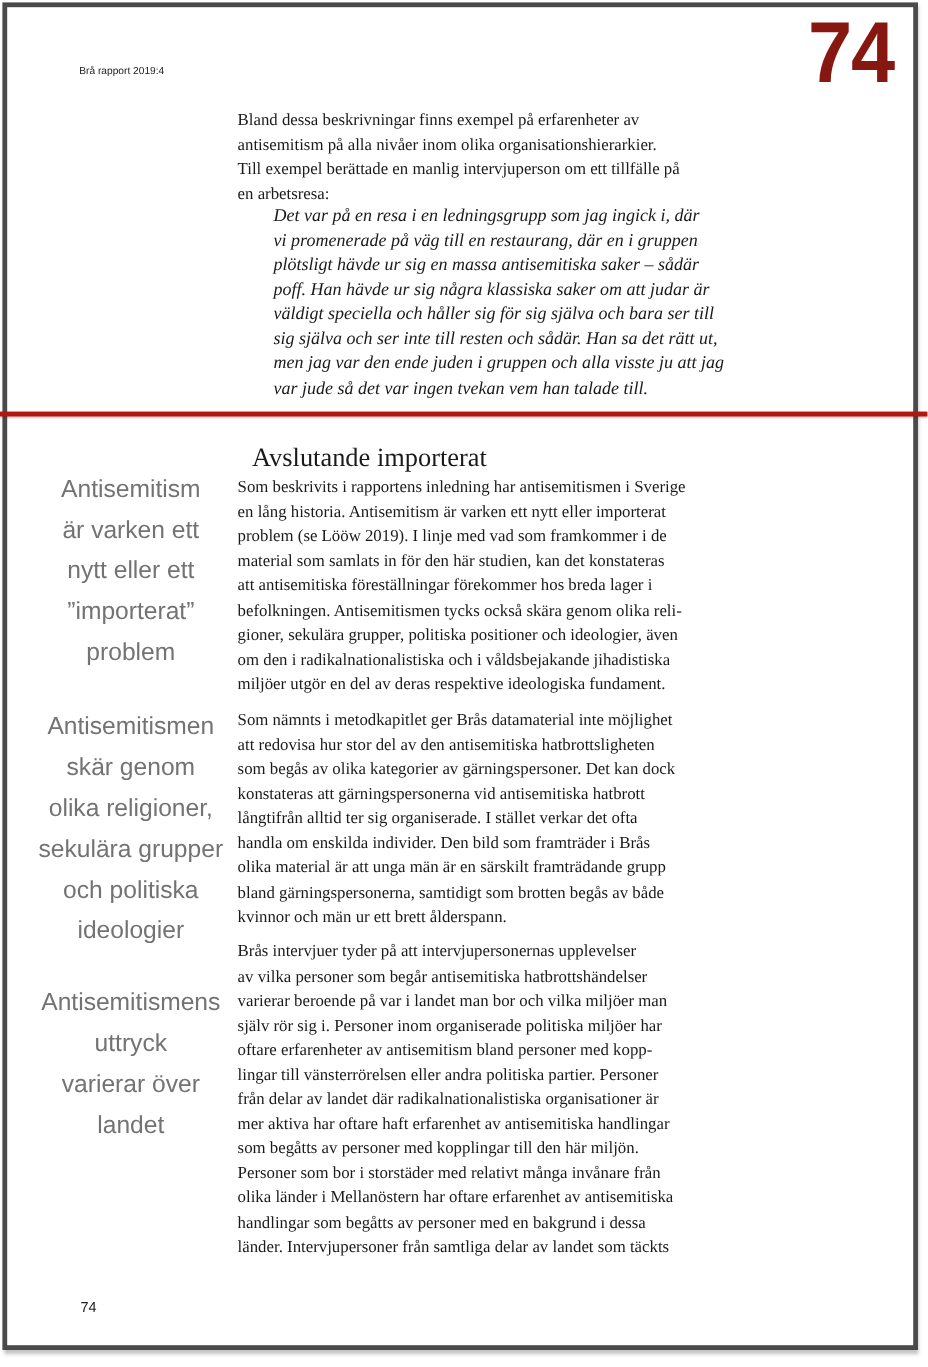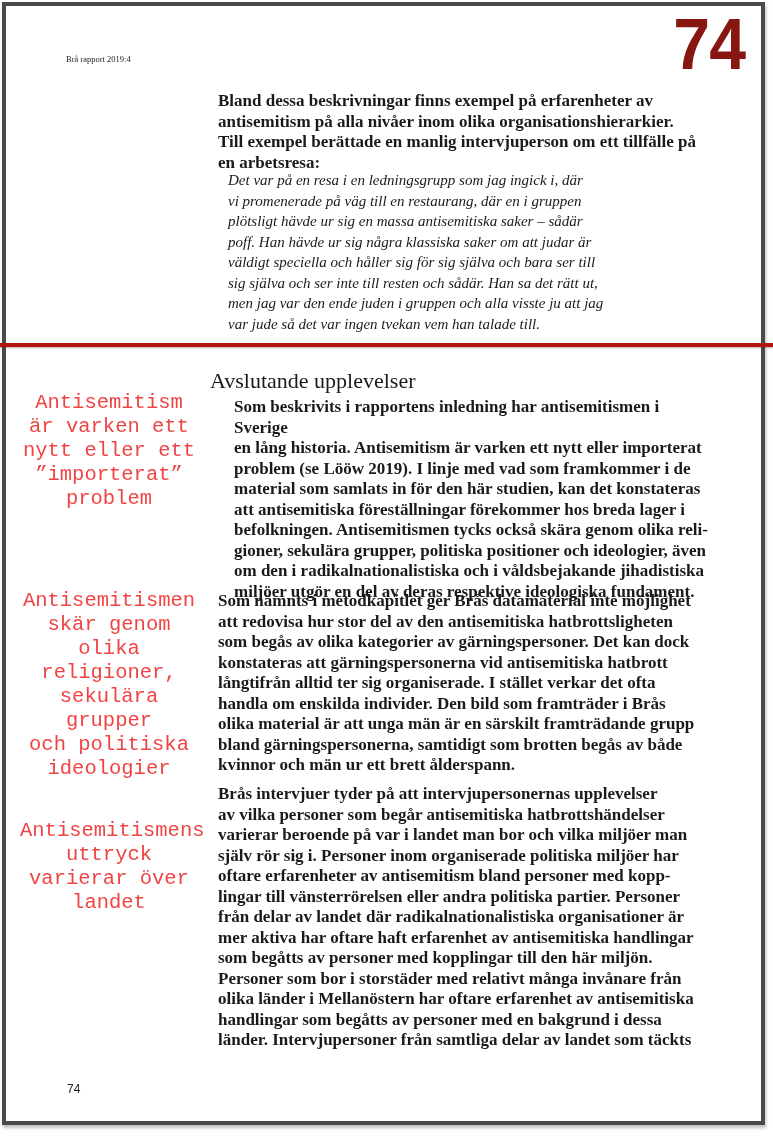--- a/index.html
+++ b/index.html
@@ -34,33 +34,32 @@
       line-height: 72px;
       color: #861711;
       transform: scaleX(0.92);
       transform-origin: right top;
       letter-spacing: -1px;
     }
     .running-header {
       position: absolute;
       left: 66px;
       top: 54px;
-      font-family: Liberation Serif, serif;
+      font-family: Liberation Sans, sans-serif;
       font-size: 8.5px;
       color: #222;
     }
     .body-col {
       position: absolute;
-      left: 218px;
+      left: 198px;
       width: 480px;
       font-family: "Liberation Serif", serif;
-      font-size: 17px;
+      font-size: 14px;
       line-height: 20.5px;
       color: #1a1a1a;
-      font-weight: bold;
     }
     .body-col p {
       margin: 0;
       white-space: pre-line;
     }
     .intro {
       top: 91px;
     }
     .quote {
       position: absolute;
@@ -87,32 +86,32 @@
       position: absolute;
       left: 210px;
       top: 368px;
       font-family: "Liberation Serif", serif;
       font-size: 22px;
       line-height: 26px;
       color: #1a1a1a;
       margin: 0;
       font-weight: normal;
     }
-    .para1 { top: 397px; margin-left: 16px; }
+    .para1 { top: 397px; }
     .para2 { top: 591px; }
     .para3 { top: 784px; }
     .sidenote {
       position: absolute;
       left: 20px;
       width: 178px;
       text-align: center;
-      font-family: Liberation Mono, monospace;
+      font-family: Liberation Sans, sans-serif;
       font-size: 20.5px;
-      line-height: 24px;
-      color: #ef4444;
+      line-height: 34px;
+      color: #737373;
       white-space: pre-line;
     }
     .sn1 { top: 391px; }
     .sn2 { top: 589px; text-align: center; }
     .sn3 { top: 819px; }
     .footer-page {
       position: absolute;
       left: 67px;
       top: 1082px;
       font-family: "Liberation Sans", sans-serif;
@@ -140,21 +139,21 @@
 vi promenerade på väg till en restaurang, där en i gruppen
 plötsligt hävde ur sig en massa antisemitiska saker – sådär
 poff. Han hävde ur sig några klassiska saker om att judar är
 väldigt speciella och håller sig för sig själva och bara ser till
 sig själva och ser inte till resten och sådär. Han sa det rätt ut,
 men jag var den ende juden i gruppen och alla visste ju att jag
 var jude så det var ingen tvekan vem han talade till.</div>
 
 <div class="divider"></div>
 
-<h2 class="section-title">Avslutande upplevelser</h2>
+<h2 class="section-title">Avslutande importerat</h2>
 
 <div class="body-col para1">
   <p>Som beskrivits i rapportens inledning har antisemitismen i Sverige
 en lång historia. Antisemitism är varken ett nytt eller importerat
 problem (se Lööw 2019). I linje med vad som framkommer i de
 material som samlats in för den här studien, kan det konstateras
 att antisemitiska föreställningar förekommer hos breda lager i
 befolkningen. Antisemitismen tycks också skära genom olika reli-
 gioner, sekulära grupper, politiska positioner och ideologier, även
 om den i radikalnationalistiska och i våldsbejakande jihadistiska

